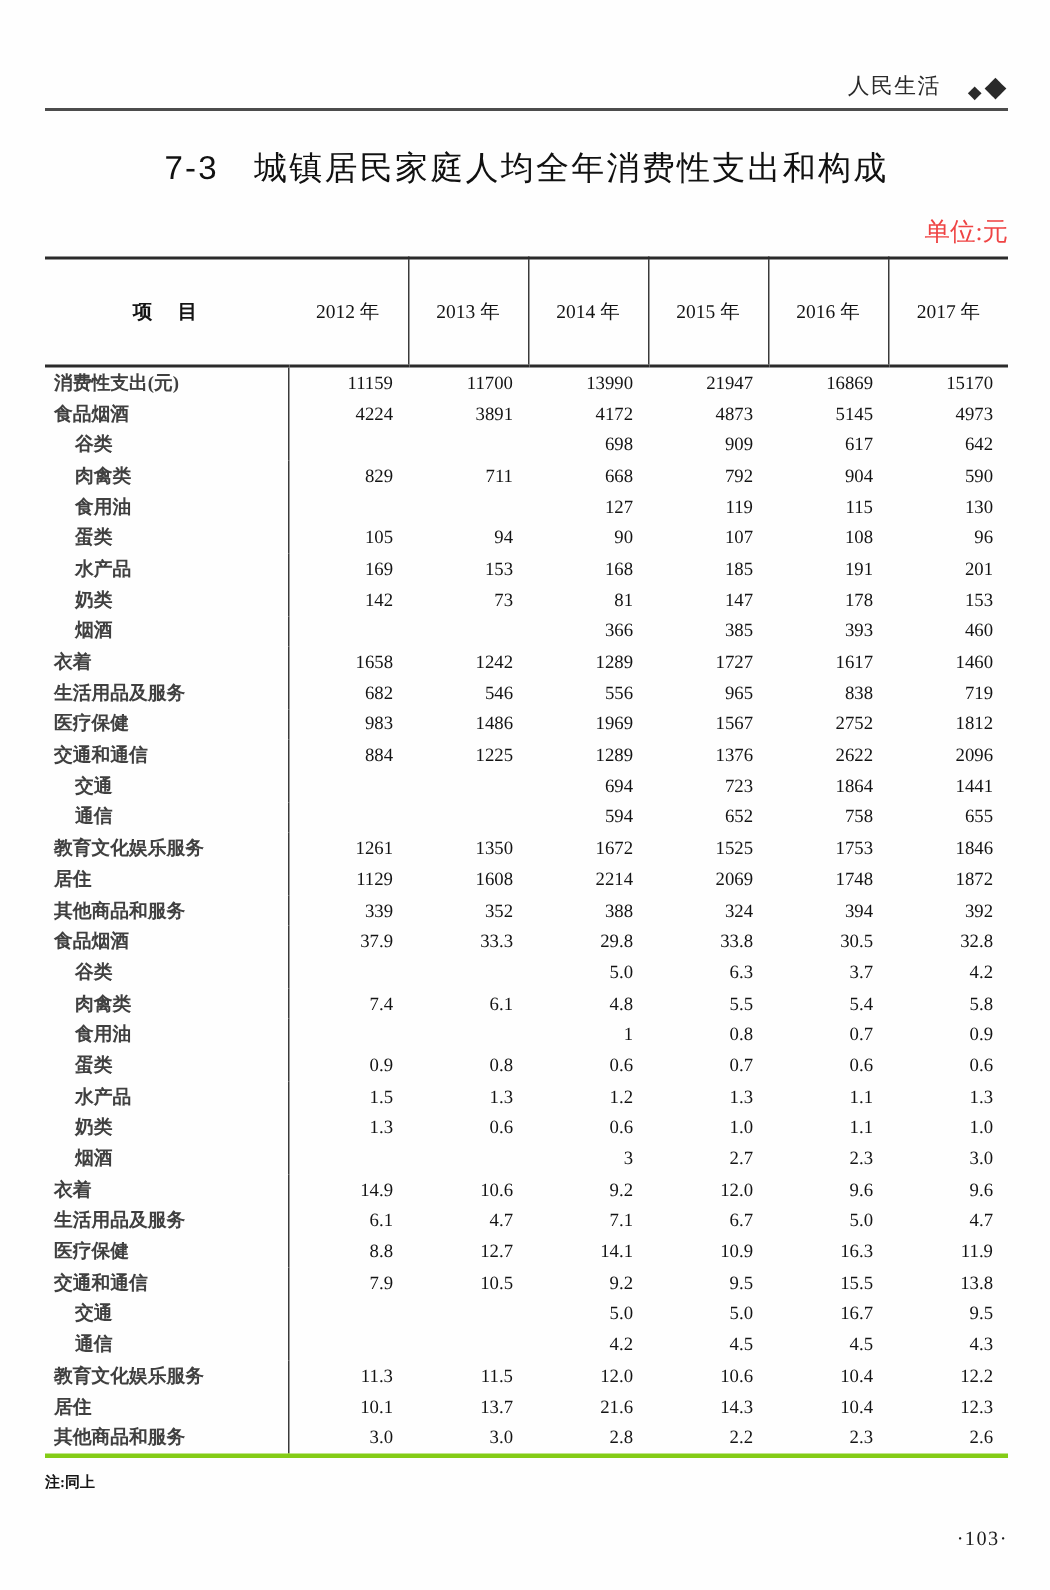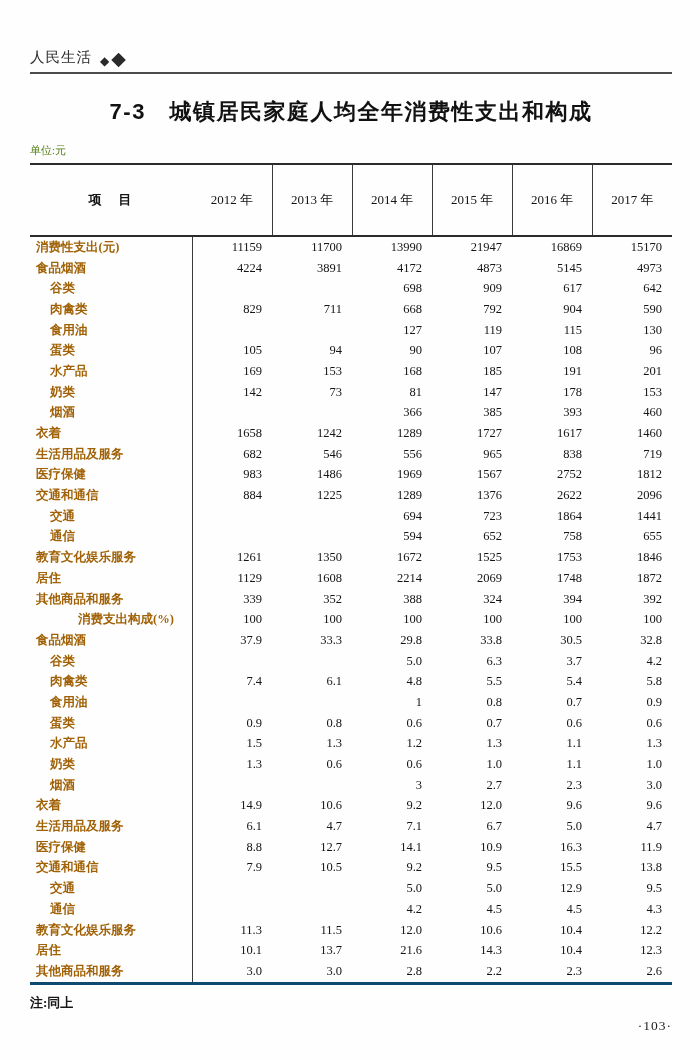--- a/index.html
+++ b/index.html
@@ -9,52 +9,53 @@
     background:#fefefe;
     font-family:"Liberation Serif","DejaVu Serif",serif;
     color:#1c1c1c;
     overflow:hidden;
     box-sizing:border-box;
   }
   .content{padding:0 28px 0 30px;}
 
   
   .top-header{
-    display:flex;align-items:flex-end;
-    padding-top:48px;gap:8px;
+    display:flex;justify-content:flex-end;align-items:flex-end;
+    padding-top:48px;gap:18px;
     font-family:"Liberation Sans","DejaVu Sans",sans-serif;
     font-size:14.5px;color:#2a2a2a;letter-spacing:1px;
   }
   .diamonds{display:flex;align-items:flex-end;gap:1px;line-height:1;}
   .diamond-sm{font-size:12px;line-height:1;}
   .diamond-lg{font-size:19px;line-height:0.9;}
   .rule{height:2px;background:#4c4c4c;margin-top:5px;}
 
   
   h1.table-title{
     margin:23px 0 0 0;
     text-align:center;
     font-family:"Liberation Sans","DejaVu Sans",sans-serif;
-    font-size:22px;font-weight:bold;color:#111;
+    font-size:22px;font-weight:normal;color:#111;
     letter-spacing:1.5px;
   }
   .unit-line{
-    font-size:11px;
+    text-align:right;
+    font-size:17px;
     margin-top:16px;
-    color:#4d7c0f;
+    color:#ef4444;
   }
 
   
   table.data{
     width:642px;
     border-collapse:collapse;
     table-layout:fixed;
     margin-top:5px;
     border-top:2.5px solid #2b2b2b;
-    border-bottom:3px solid #0c4a6e;
+    border-bottom:3px solid #84cc16;
   }
   table.data col.c-stub{width:162px;}
   table.data col.c-year{width:80px;}
   thead th{
     height:68px;
     font-weight:normal;
     font-size:13px;
     text-align:center;
     vertical-align:middle;
     border-bottom:2.5px solid #2b2b2b;
@@ -67,30 +68,30 @@
     font-size:12.5px;
     padding:0;
     vertical-align:middle;
     white-space:nowrap;
     overflow:hidden;
   }
   tbody td.label{
     text-align:left;
     border-right:1px solid #3a3a3a;
     font-weight:600;
-    color:#a16207;
+    color:#404040;
   }
   tbody td.val{text-align:right;padding-right:10px;color:#141414;}
   .ind-0{padding-left:6px;}
   .ind-1{padding-left:20px;margin-top:16px;}
   .ind-2{padding-left:48px;}
 
   .note-line{
     margin-top:9px;
-    font-size:13px;
+    font-size:10px;
     font-weight:600;
     color:#161616;
   }
   .page-number{
     position:absolute;
     right:28px;bottom:26px;
     font-size:13.5px;color:#1c1c1c;
     letter-spacing:1px;
   }
 </style>
@@ -291,29 +292,20 @@
           <tr>
             <td class="label ind-0">其他商品和服务</td>
             <td class="val">339</td>
             <td class="val">352</td>
             <td class="val">388</td>
             <td class="val">324</td>
             <td class="val">394</td>
             <td class="val">392</td>
           </tr>
           <tr>
-            <td class="label ind-2">消费支出构成(%)</td>
-            <td class="val">100</td>
-            <td class="val">100</td>
-            <td class="val">100</td>
-            <td class="val">100</td>
-            <td class="val">100</td>
-            <td class="val">100</td>
-          </tr>
-          <tr>
             <td class="label ind-0">食品烟酒</td>
             <td class="val">37.9</td>
             <td class="val">33.3</td>
             <td class="val">29.8</td>
             <td class="val">33.8</td>
             <td class="val">30.5</td>
             <td class="val">32.8</td>
           </tr>
           <tr>
             <td class="label ind-1">谷类</td>
@@ -413,21 +405,21 @@
             <td class="val">9.5</td>
             <td class="val">15.5</td>
             <td class="val">13.8</td>
           </tr>
           <tr>
             <td class="label ind-1">交通</td>
             <td class="val"></td>
             <td class="val"></td>
             <td class="val">5.0</td>
             <td class="val">5.0</td>
-            <td class="val">12.9</td>
+            <td class="val">16.7</td>
             <td class="val">9.5</td>
           </tr>
           <tr>
             <td class="label ind-1">通信</td>
             <td class="val"></td>
             <td class="val"></td>
             <td class="val">4.2</td>
             <td class="val">4.5</td>
             <td class="val">4.5</td>
             <td class="val">4.3</td>

